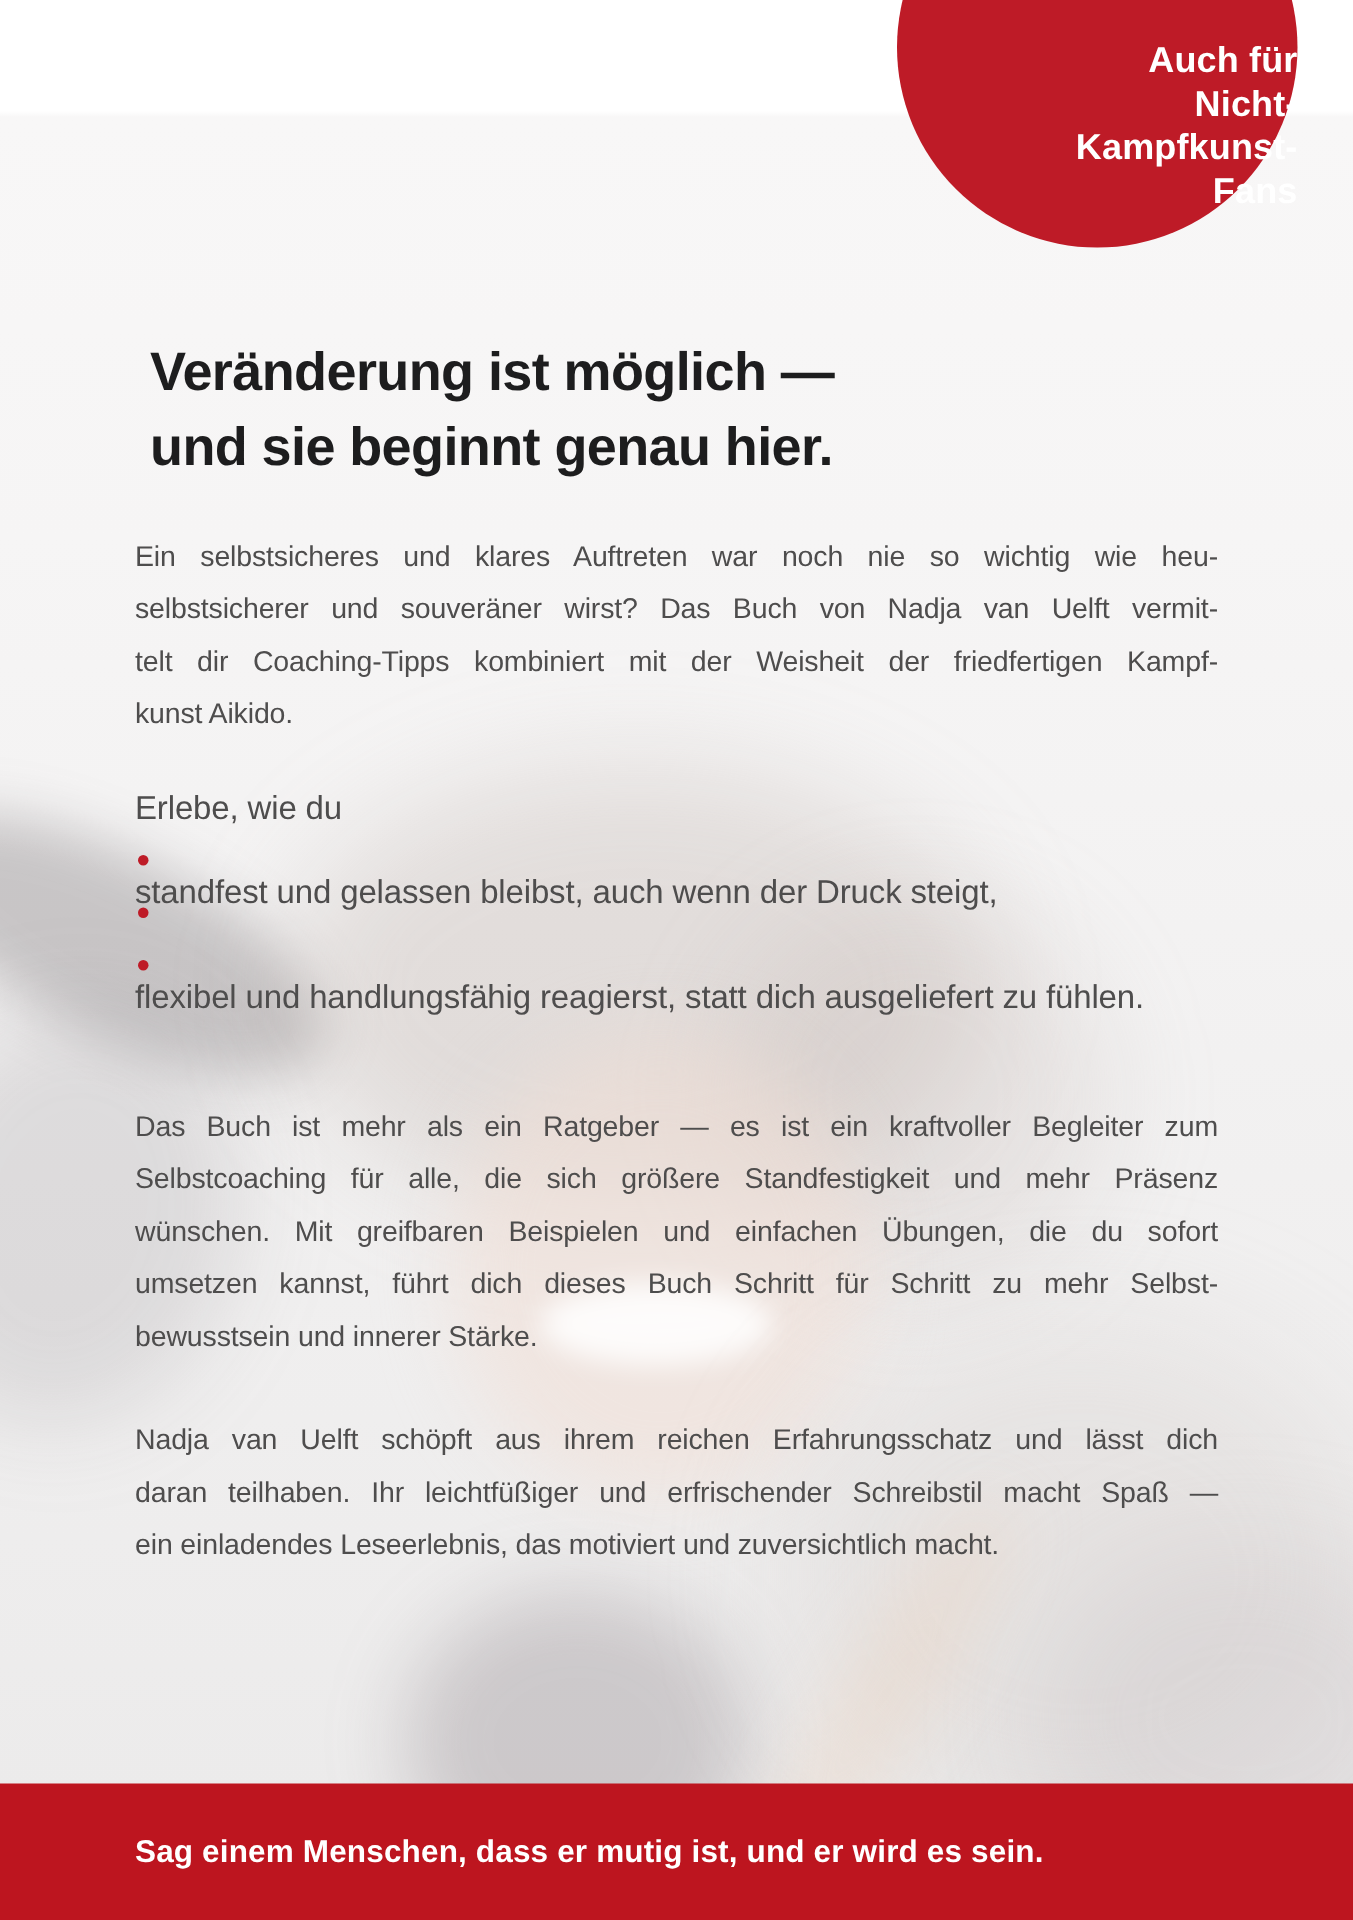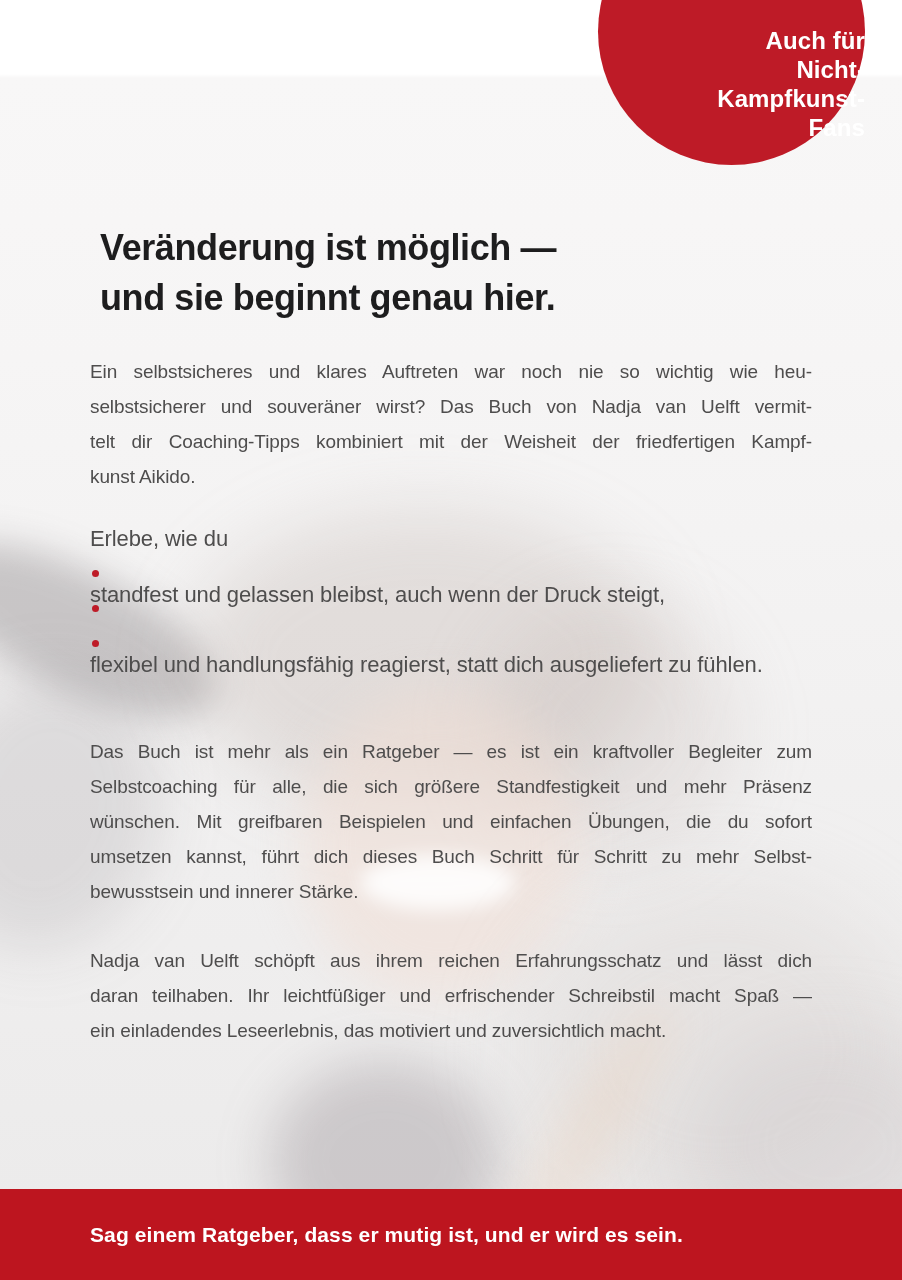--- a/index.html
+++ b/index.html
@@ -173,16 +173,16 @@
       <div class="tline tline-last">bewusstsein und innerer Stärke.</div>
     </div>
 
   <div class="para justified p-author">
       <div class="tline">Nadja van Uelft schöpft aus ihrem reichen Erfahrungsschatz und lässt dich</div>
       <div class="tline">daran teilhaben. Ihr leichtfüßiger und erfrischender Schreibstil macht Spaß —</div>
       <div class="tline tline-last">ein einladendes Leseerlebnis, das motiviert und zuversichtlich macht.</div>
     </div>
 
   <div class="footer">
-    <div class="footer-text">Sag einem Ratgeber, dass er mutig ist, und er wird es sein.</div>
+    <div class="footer-text">Sag einem Menschen, dass er mutig ist, und er wird es sein.</div>
   </div>
 
 </div>
 
 </body></html>

